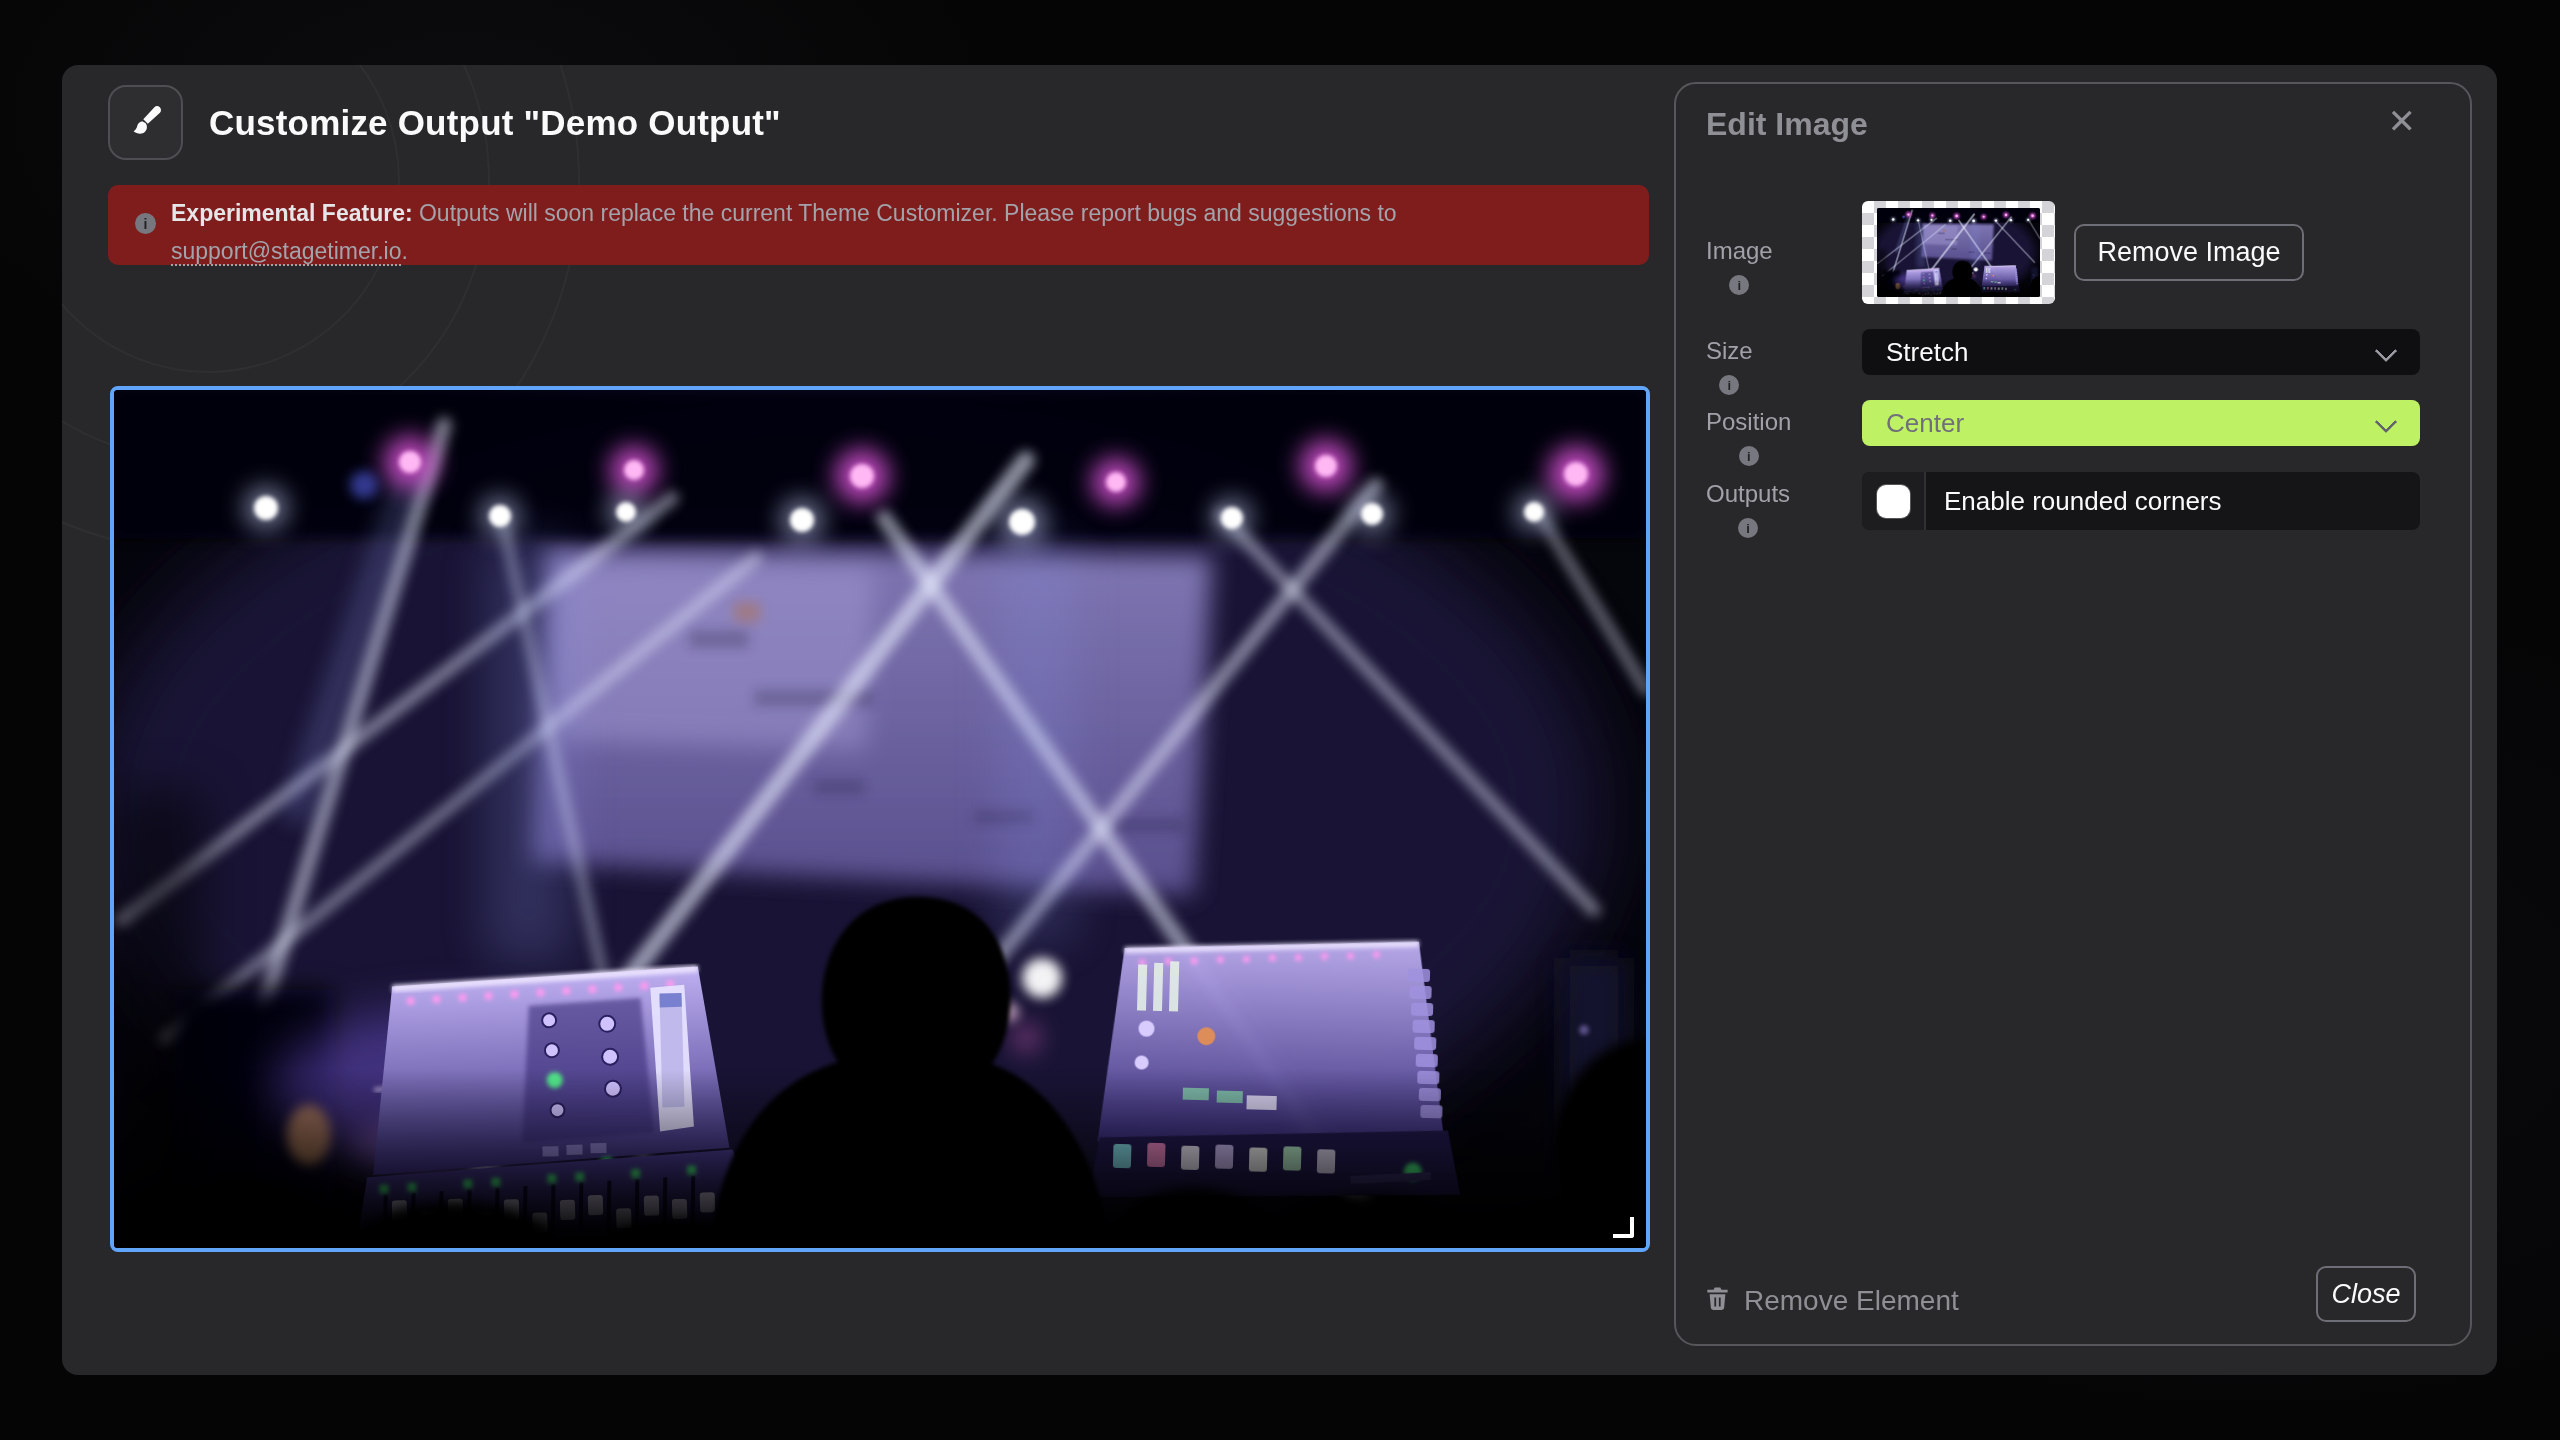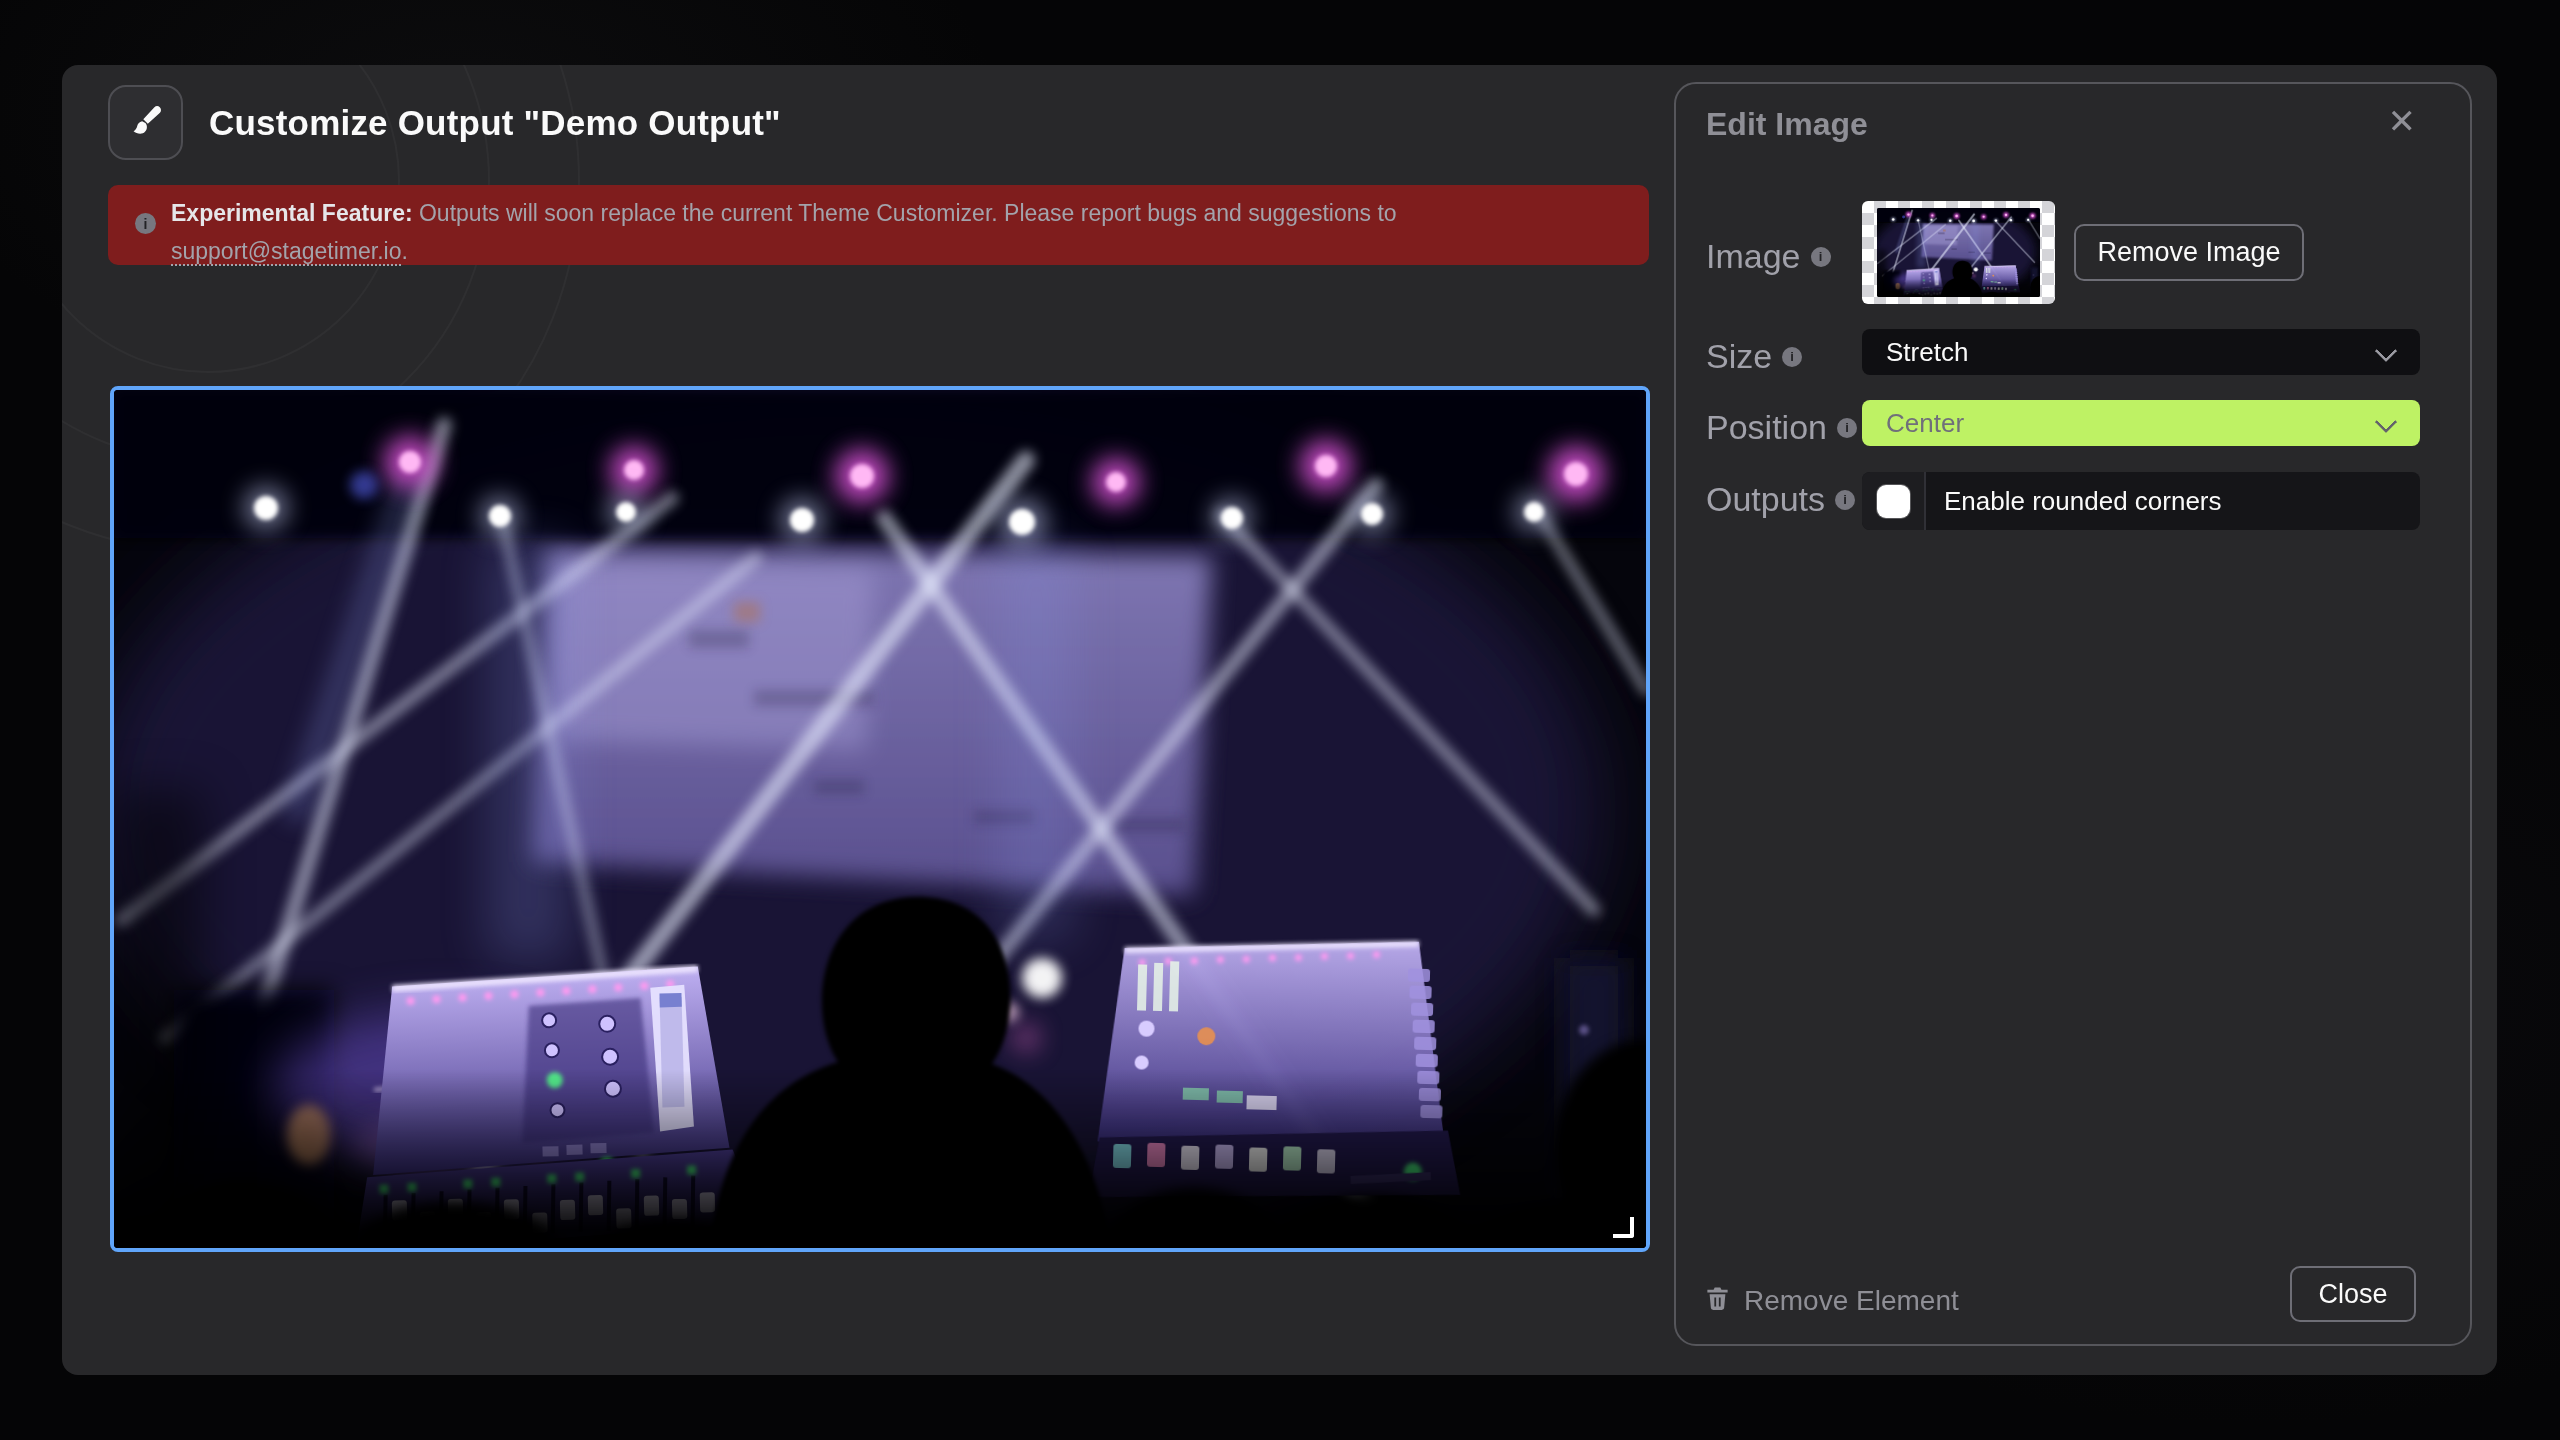--- a/index.html
+++ b/index.html
@@ -32,21 +32,21 @@
   .preview{position:absolute;left:48px;top:321px;width:1532px;height:858px;border:4px solid #60a5fa;
     border-radius:8px;background:#05050c;overflow:hidden;}
   .preview svg{display:block;width:1532px;height:858px;}
   .resize-handle{position:absolute;right:12px;bottom:10px;width:17px;height:17px;
     border-right:4px solid #fff;border-bottom:4px solid #fff;border-bottom-right-radius:3px;}
   
   .panel{position:absolute;left:1612px;top:17px;width:798px;height:1264px;border:2px solid #56565b;
     border-radius:22px;box-sizing:border-box;}
   .panel-title{position:absolute;left:30px;top:22px;font-size:32px;font-weight:700;color:#8f8f96;}
   .panel-close{position:absolute;right:54px;top:20px;font-size:34px;font-weight:700;color:#8f8f96;cursor:pointer;line-height:1;}
-  .row-label{position:absolute;left:30px;font-size:34px;color:#a1a1aa;display:flex;align-items:center;gap:10px;}
+  .row-label{position:absolute;left:30px;font-size:24px;color:#a1a1aa;display:flex;align-items:center;gap:10px;flex-direction:column;}
   .row-label .info-icon{width:20px;height:20px;}
   .row-label .info-icon::after{font-size:13px;}
   .thumb{position:absolute;left:186px;top:117px;width:193px;height:103px;border-radius:6px;overflow:hidden;
     background-color:#fff;
     background-image:linear-gradient(45deg,#d4d4d8 25%,transparent 25%),linear-gradient(-45deg,#d4d4d8 25%,transparent 25%),
       linear-gradient(45deg,transparent 75%,#d4d4d8 75%),linear-gradient(-45deg,transparent 75%,#d4d4d8 75%);
     background-size:24px 24px;background-position:0 0,0 12px,12px -12px,-12px 0;
     display:flex;align-items:center;justify-content:center;}
   .thumb svg{width:163px;height:89px;border-radius:2px;}
   .btn{box-sizing:border-box;border:2px solid #6e6e76;border-radius:10px;background:transparent;
@@ -62,21 +62,21 @@
     border-bottom:3px solid #9a9aa2;transform:rotate(45deg);border-radius:1px;}
   .select.disabled .chev{border-color:#63636b;}
   .corners-box{position:absolute;left:186px;top:388px;width:558px;height:58px;background:#151518;
     border-radius:8px;display:flex;align-items:center;overflow:hidden;cursor:pointer;}
   .corners-left{width:62px;height:100%;background:#1d1d20;border-right:2px solid #303036;
     display:flex;align-items:center;justify-content:center;flex:0 0 auto;}
   .checkbox{width:33px;height:33px;background:#fff;border-radius:9px;box-shadow:0 0 0 1px rgba(255,255,255,.25);}
   .corners-label{margin-left:18px;font-size:26px;color:#fafafa;}
   .panel-footer-remove{position:absolute;left:28px;bottom:26px;display:flex;align-items:center;gap:13px;
     color:#8f8f96;font-size:28px;cursor:pointer;}
-  .btn-close{position:absolute;right:54px;bottom:22px;width:126px;height:56px;font-size:27px;}
+  .btn-close{position:absolute;right:54px;bottom:22px;width:100px;height:56px;font-size:27px;font-style:italic;}
 </style>
 </head>
 <body>
 
 <svg width="0" height="0" style="position:absolute">
   <defs>
     <symbol id="concert-scene" viewBox="0 0 1532 858" preserveAspectRatio="xMidYMid slice">
       <defs>
         <linearGradient id="gScreen" x1="0" y1="0" x2="0" y2="1">
           <stop offset="0" stop-color="#9188c8"></stop>

